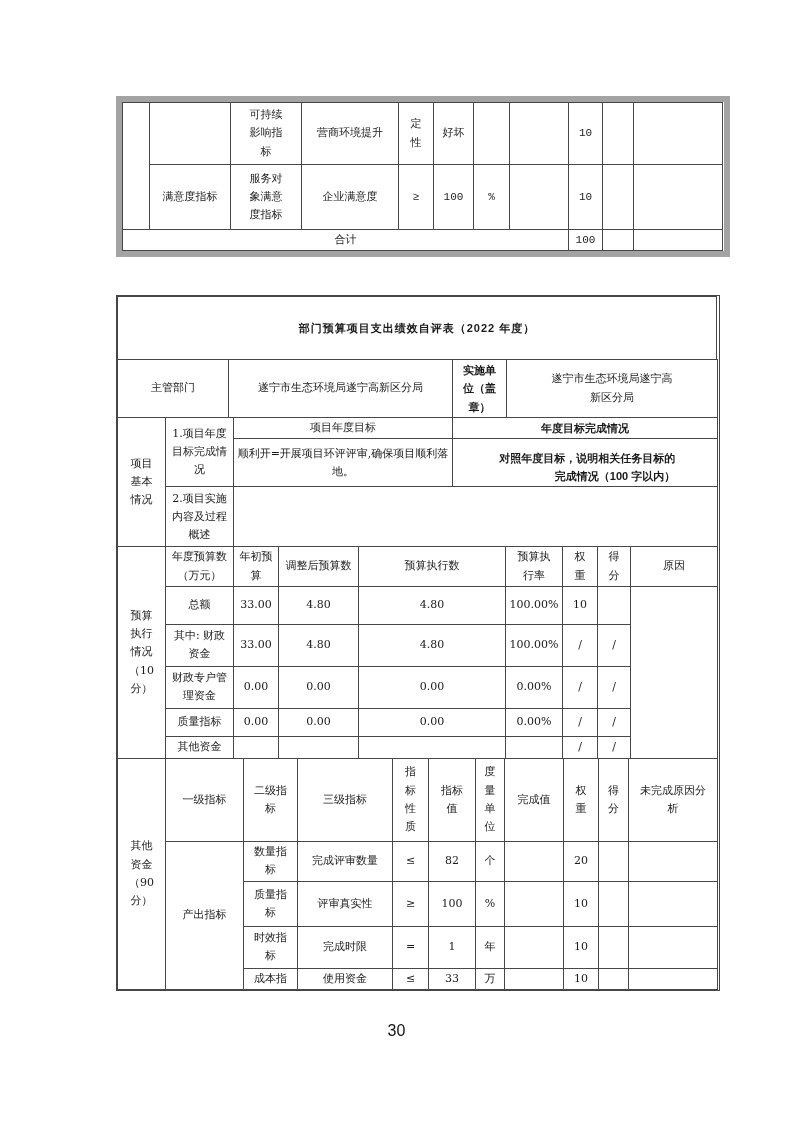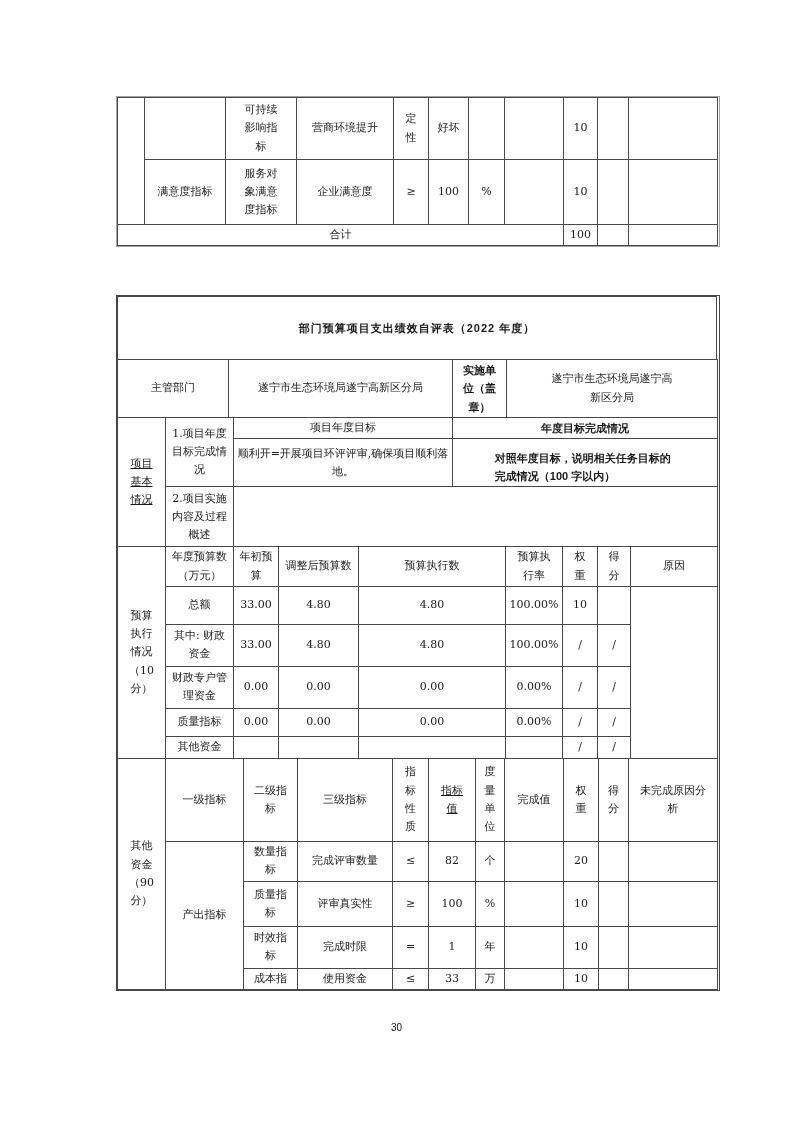--- a/index.html
+++ b/index.html
@@ -8,37 +8,37 @@
     font-family:"DejaVu Serif", serif;color:#1a1a1a;
   }
   .tbl-wrap{position:absolute;left:116px;width:602px;}
   .tbl{border-collapse:collapse;table-layout:fixed;width:600px;background:#fff;}
   .tbl + .tbl{margin-top:-1px;}
   .tbl td{
     border:1px solid #474747;text-align:center;vertical-align:middle;
     font-size:11px;line-height:1.65;padding:1px 3px;
     word-break:break-all;overflow:hidden;
   }
-  .wrap1{border:1px solid #a3a3a3;}
+  .wrap1{border:6px solid #a3a3a3;font-family:Liberation Mono, monospace;}
   .wrap2{border:1px solid #474747;}
   .left{text-align:left;}
   .hei{font-family:"Liberation Sans", sans-serif;font-weight:bold;}
   .title-cell{font-size:17px;letter-spacing:1px;}
   
   .vt{display:inline-block;word-break:break-all;vertical-align:middle;}
   .w1{width:1.1em;}
-  .w2{width:2.25em;text-decoration:underline;}
+  .w2{width:2.25em;}
   .w2d{width:2.35em;} 
   .w3{width:3.25em;}
   .w6{width:6.3em;}
   .wrap11{display:inline-block;width:11.6em;text-align:center;vertical-align:middle;}
-  .wrap16{display:inline-block;width:16.4em;text-align:left;vertical-align:middle;margin-top:9px;}
+  .wrap16{display:inline-block;width:16.4em;text-align:right;vertical-align:middle;margin-top:9px;}
   .pageno{
     position:absolute;top:1022px;left:0;width:793px;text-align:center;
-    font-family:"Liberation Sans", sans-serif;font-size:10px;color:#111;
+    font-family:"Liberation Sans", sans-serif;font-size:16px;color:#111;
   }
 </style>
 </head>
 <body>
 
 <div class="tbl-wrap wrap1" style="top:96px;">
   <table class="tbl">
     <colgroup>
       <col style="width:27px">
         <col style="width:81px">

